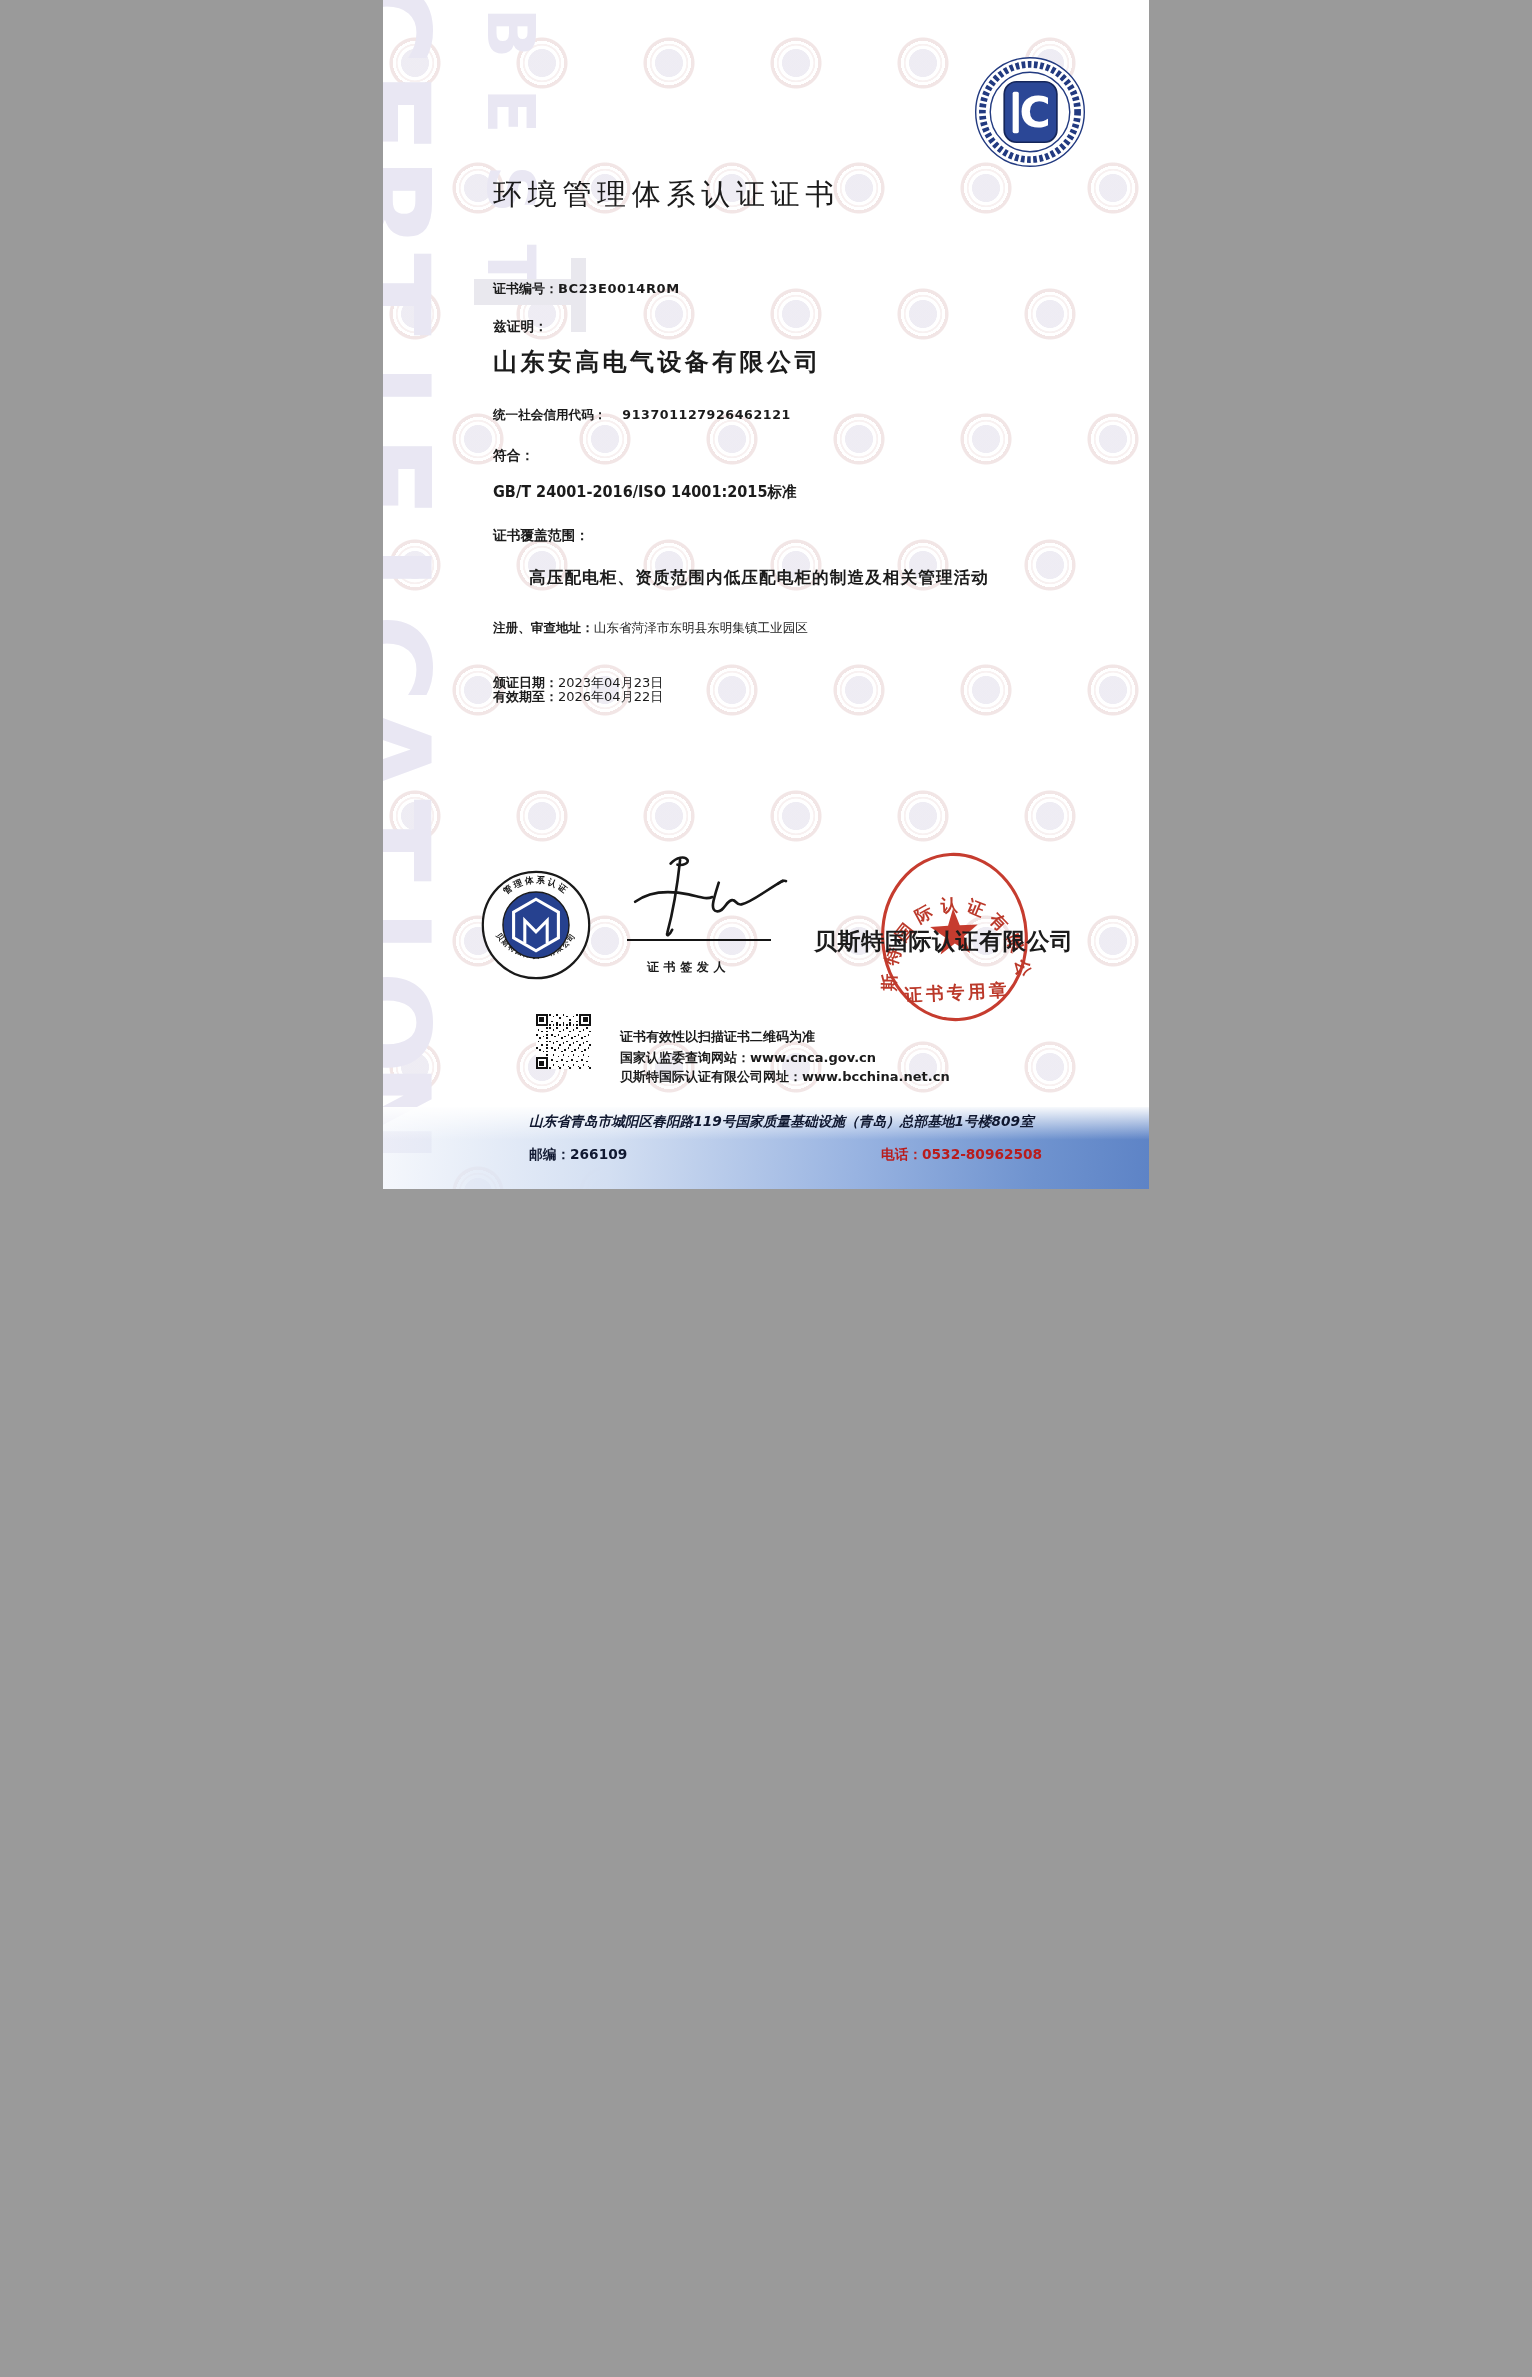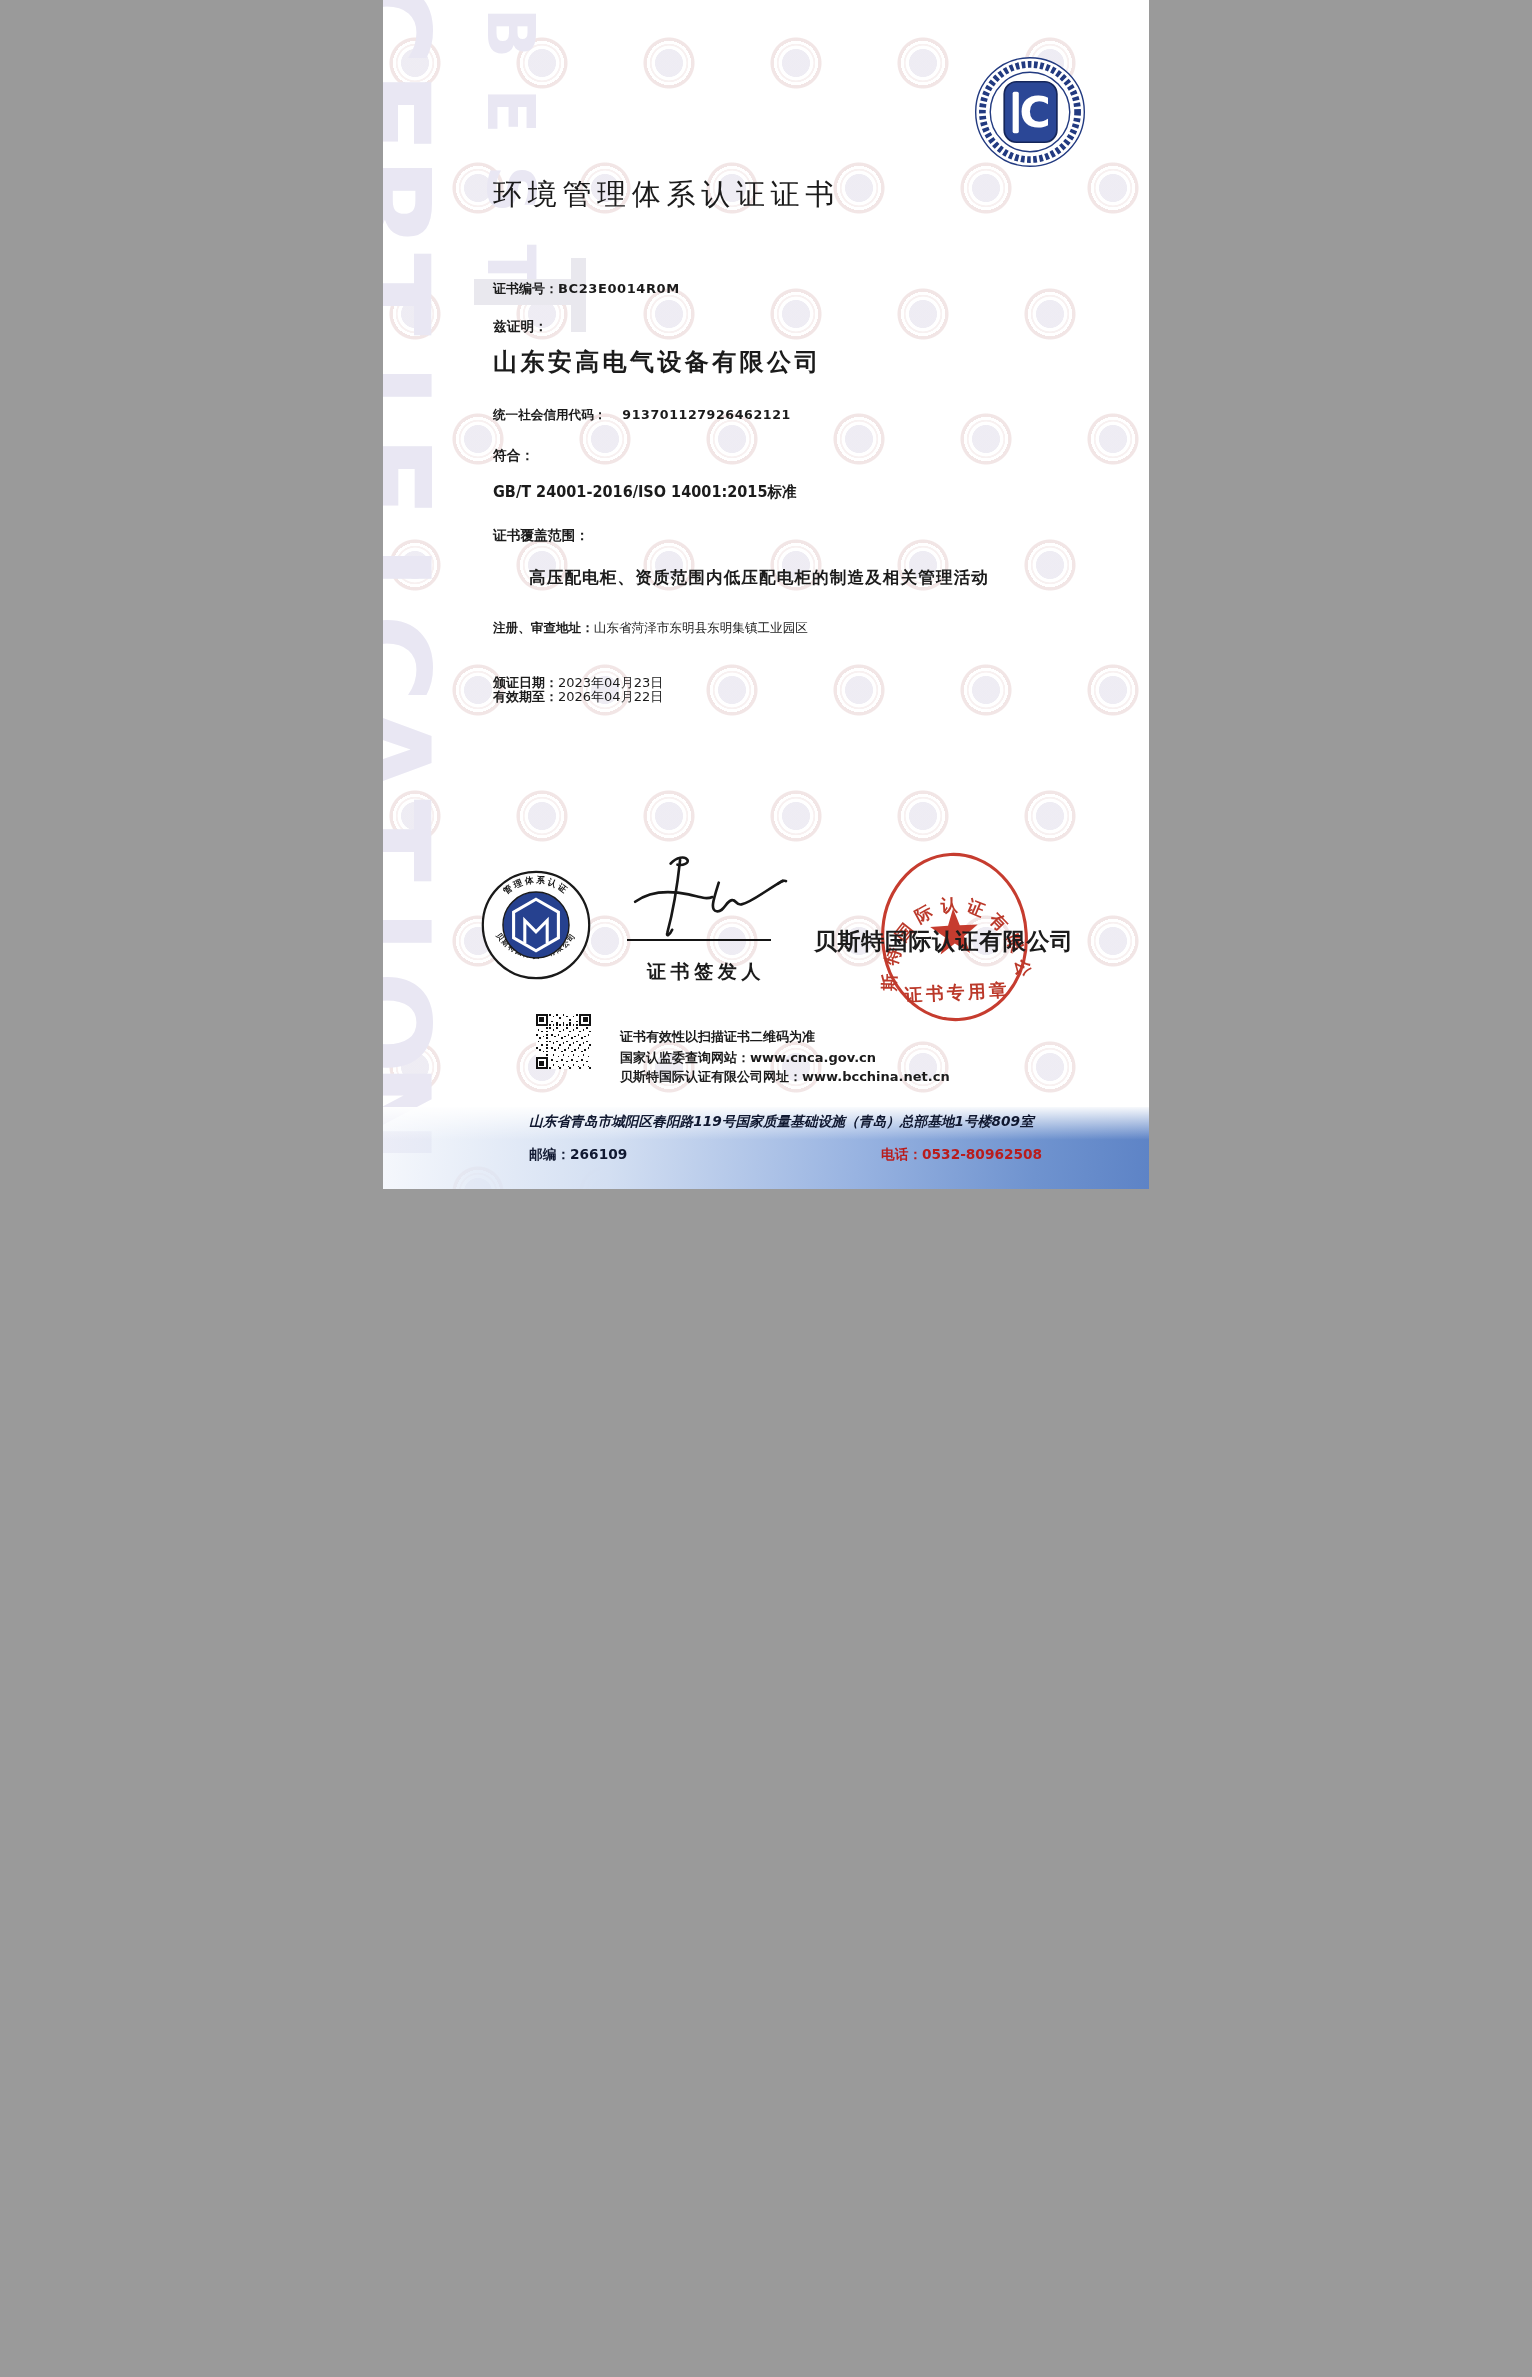--- a/index.html
+++ b/index.html
@@ -50,21 +50,21 @@
   .r-scopelab{top:528px; font-size:13.7px;text-align:right;}
   .r-scope{top:568px; font-size:16.6px; font-weight:700; letter-spacing:1.1px;margin-left:36px;}
   .r-addr{top:621px; font-size:12.6px;}
   .r-issue{top:676px; font-size:13px;}
   .r-valid{top:690px; font-size:13px;}
   
   .bc-logo{position:absolute; left:591px; top:56px; width:112px; height:112px; z-index:5;}
   .seal-left{position:absolute; left:97px; top:869px; width:112px; height:112px; z-index:5;}
   .sig-svg{position:absolute; left:227px; top:852px; width:190px; height:90px; z-index:6;}
   .sig-line{position:absolute; left:244px; top:939px; width:144px; height:1.7px; background:#151515; z-index:6;}
-  .signer{position:absolute; left:264px; top:959px; font-size:19px; font-weight:600; letter-spacing:4.6px; z-index:6;font-family:Liberation Serif, serif;}
+  .signer{position:absolute; left:264px; top:959px; font-size:12px; font-weight:600; letter-spacing:4.6px; z-index:6;font-family:Liberation Serif, serif;}
   .issuer-name{position:absolute; left:431px; top:926px; font-size:23px; font-weight:700; letter-spacing:0.6px; z-index:8; white-space:nowrap;}
   .stamp{position:absolute; left:480px; top:843px; width:183px; height:188px; z-index:7; transform:rotate(-3deg); opacity:0.96;}
   
   .qr{position:absolute; left:153px; top:1014px; width:55px; height:55px; z-index:6;}
   .vline{position:absolute; left:237px; z-index:6; font-size:13px; font-weight:600; white-space:nowrap;}
   .v1{top:1028px;text-align:center;} .v2{top:1049px;} .v3{top:1068px;}
   
   .footer-band{
     position:absolute; left:0; top:1107px; width:766px; height:82px; z-index:4;
     background:linear-gradient(96deg, rgba(238,242,250,0.55) 0%, #d3dff2 30%, #98b3e1 62%, #6f93cf 85%, #5d83c6 100%);

